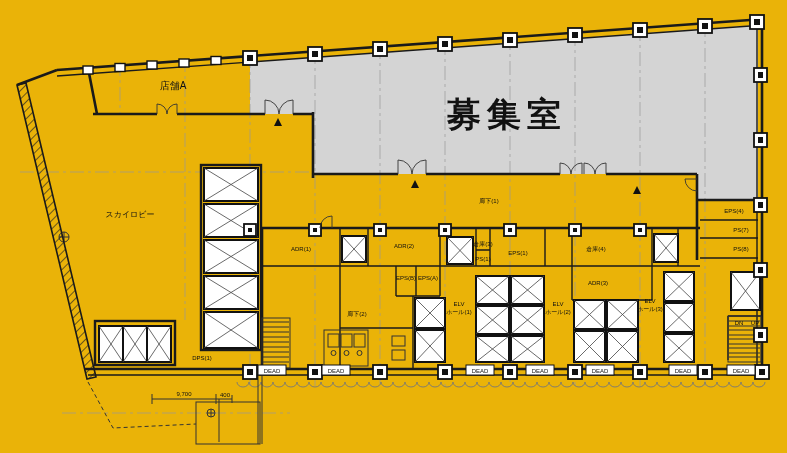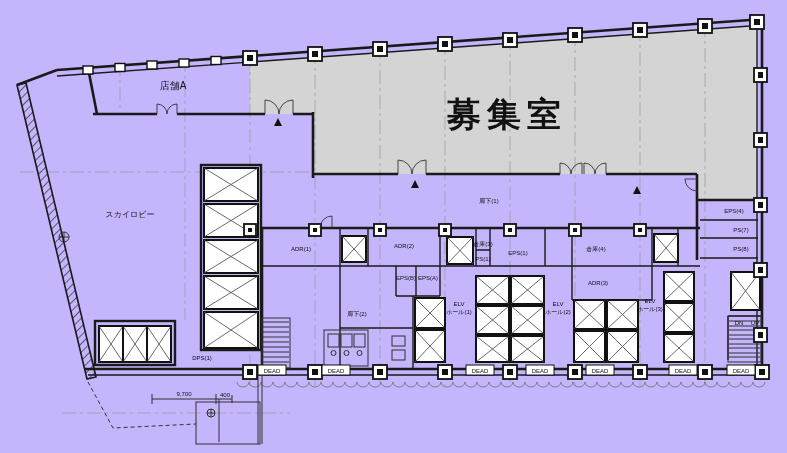--- a/index.html
+++ b/index.html
@@ -1,16 +1,16 @@
 <!DOCTYPE html>
 <html><head>
 <meta charset="utf-8">
 <style>
   html,body{margin:0;padding:0;background:#fff;}
-  .plan{position:relative;width:787px;height:453px;background:#c4b5fd;overflow:hidden;
+  .plan{position:relative;width:787px;height:453px;background:#eab308;overflow:hidden;
         font-family:"Liberation Sans", sans-serif;text-decoration:underline;}
   svg{position:absolute;left:0;top:0;}
   svg text{fill:#111;font-family:"Liberation Sans", sans-serif;}
   .walls-thick{stroke:#1a1a1a;stroke-width:2.6;fill:none;}
   .walls-med{stroke:#1a1a1a;stroke-width:1.4;fill:none;}
   .shaft rect{fill:#fff;stroke:#111;stroke-width:2;}
   .shaft path{fill:none;stroke:#444;stroke-width:.8;}
   .col .o{fill:#fff;stroke:#111;stroke-width:1.8;}
   .col .i{fill:#111;}
   .colS{fill:#fff;stroke:#111;stroke-width:1.4;}

